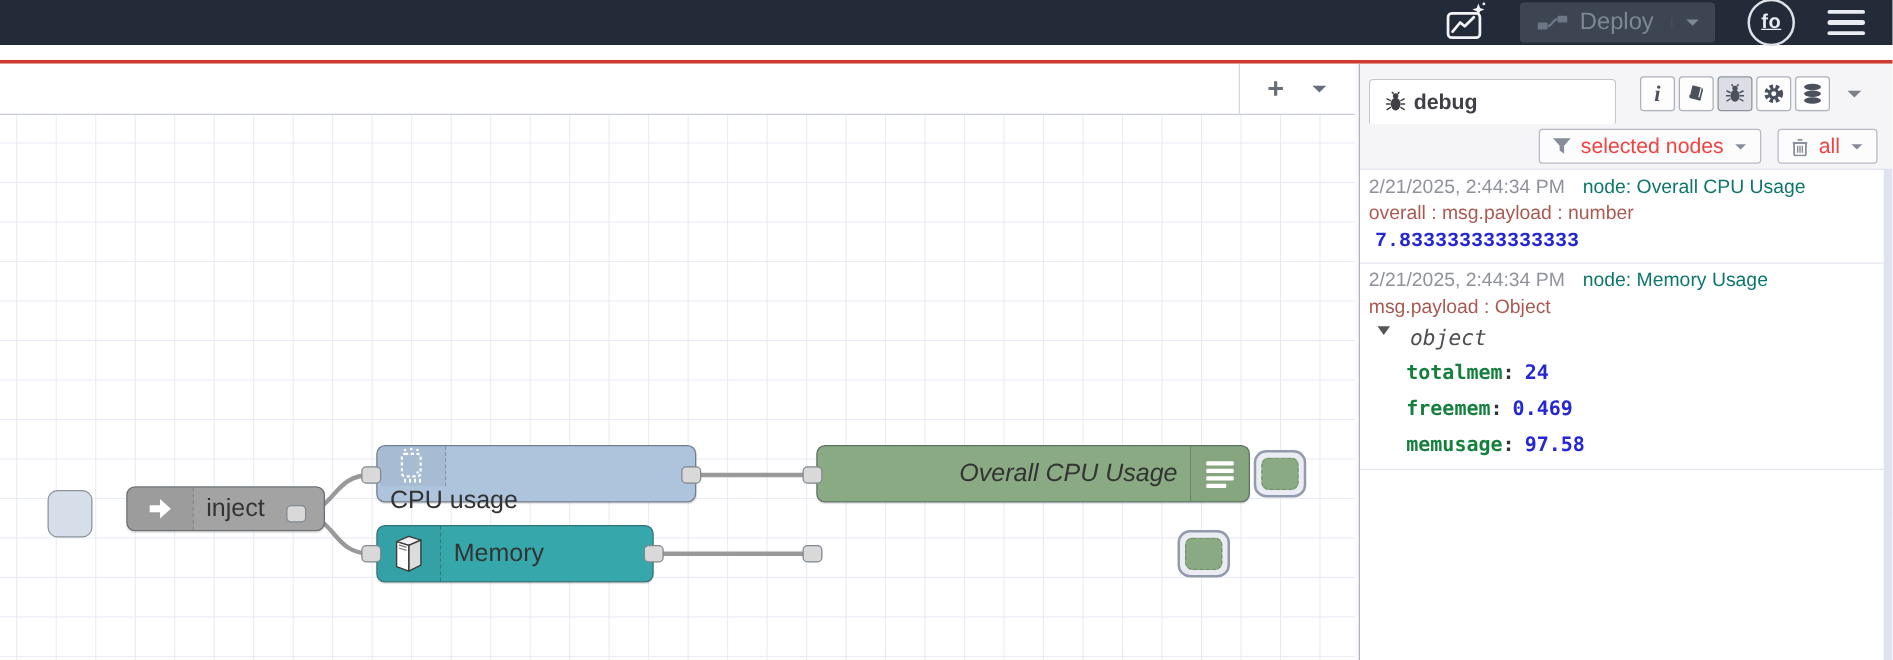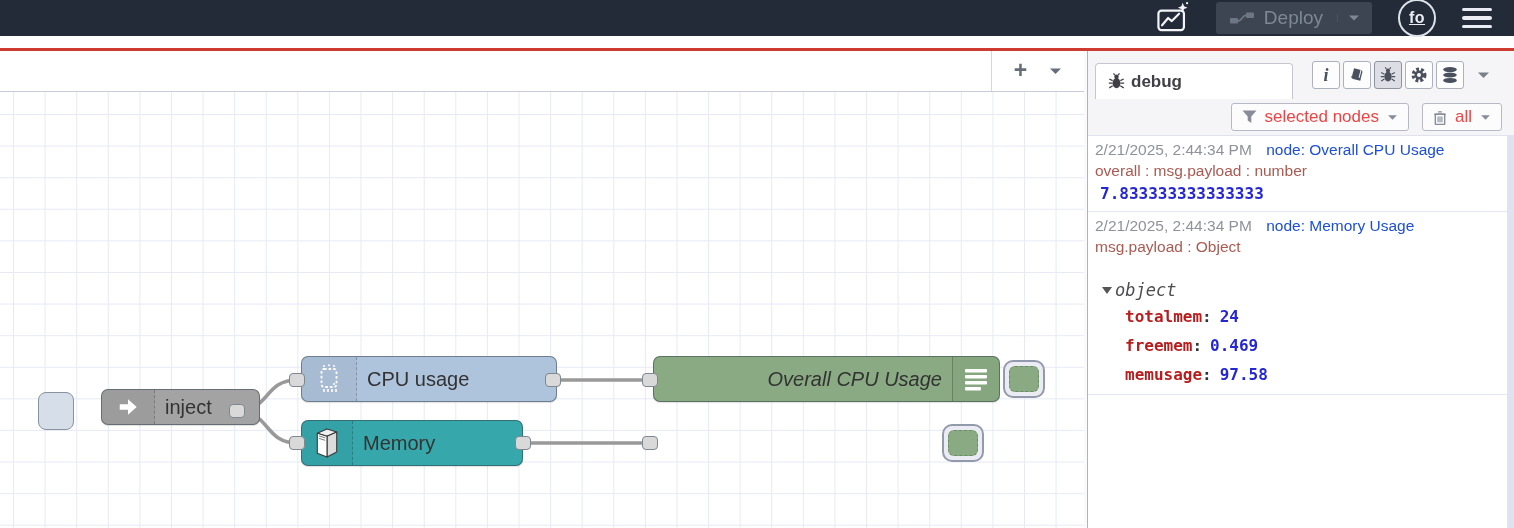--- a/index.html
+++ b/index.html
@@ -107,29 +107,29 @@
   }
   .pill-btn{
     height:28px;background:#fcfcfd;border:1px solid #b7bac4;border-radius:3px;
     display:flex;align-items:center;gap:8px;padding:0 10px;color:#ef4444;font-size:17px;box-sizing:border-box;white-space:nowrap;
   }
   .sb-messages{position:relative;height:392px;background:#fff;overflow:hidden;}
   .scroll-strip{position:absolute;right:0;top:0;width:7px;height:100%;background:#dfe3f0;}
   .msg{border-bottom:1px solid #e4e7f2;padding:4px 14px 5px 7px;}
   .msg .meta{font-size:15.5px;line-height:20px;white-space:nowrap;}
   .msg .ts{color:#8f929b;}
-  .msg .src{color:#1d4ed8;margin-left:10px;}
+  .msg .src{color:#0f766e;margin-left:10px;}
   .msg .path{font-size:15.5px;line-height:19px;color:#ab5a52;margin-top:1px;white-space:nowrap;}
   .mono{font-family:"DejaVu Sans Mono",monospace;}
-  .msg .payload{font-size:16px;font-weight:700;color:#2427d3;margin:4px 0 3px 5px;}
-  .obj-row{display:flex;align-items:center;gap:3px;margin:24px 0 2px 7px;}
+  .msg .payload{font-size:16px;font-weight:700;color:#2427d3;margin:4px 0 3px 5px;font-family:Liberation Mono, monospace;}
+  .obj-row{display:flex;gap:16px;margin:6px 0 2px 7px;}
   .obj-label{font-family:"DejaVu Sans Mono",monospace;font-style:italic;font-size:17px;color:#4d4d52;}
   .tri-down{width:0;height:0;border-left:5.5px solid transparent;border-right:5.5px solid transparent;border-top:7px solid #555;}
   .field{font-size:16px;font-weight:700;line-height:29px;padding-left:30px;white-space:nowrap;}
-  .field .k{color:#b91c1c;}
+  .field .k{color:#15803d;}
   .field .sep{color:#333;}
   .field .v{color:#2427d3;margin-left:8px;}
   svg{display:block;}
 </style>
 </head>
 <body>
 
 <div class="header">
   <div class="hdr-icon">
     <svg width="34" height="34" viewBox="0 0 28 28" fill="none" stroke="#f2f4f8" stroke-width="1.8" stroke-linejoin="round" stroke-linecap="round">
@@ -187,21 +187,21 @@
   <div class="node" style="left:78px;top:338px;width:159px;height:36px;background:#a3a3a3;margin-left:23px;">
     <div class="strip left">
       <svg width="24" height="22" viewBox="0 0 24 24">
           <path d="M3 9 h9 V3.5 l9.5 8.5 -9.5 8.5 V15 H3 z" fill="#fff"></path>
         </svg>
     </div>
     <div class="label">inject</div>
   </div>
   <div class="port" style="left:229px;top:353px;"></div>
 
-  <div class="node" style="left:301px;top:305px;width:256px;background:#aec3dc;">
+  <div class="node" style="left:301px;top:305px;width:256px;background:#aec3dc;flex-direction:column;">
     <div class="strip left" style="width:54px;">
       <svg width="28" height="32" viewBox="0 0 28 32" fill="none" stroke="#fff">
         <rect x="6.5" y="6" width="15" height="18" rx="2.5" stroke-width="1.8" stroke-dasharray="2.6 2"></rect>
         <path d="M9 26 v3 M13 26 v3 M17 26 v3 M21 26 v3" stroke-width="1.6"></path>
         <circle cx="9" cy="3" r="1" fill="#fff" stroke="none"></circle>
           <circle cx="14" cy="2.2" r="1" fill="#fff" stroke="none"></circle>
           <circle cx="19" cy="3" r="1" fill="#fff" stroke="none"></circle>
         <circle cx="19" cy="21" r="1" fill="#fff" stroke="none"></circle>
       </svg>
     </div>

